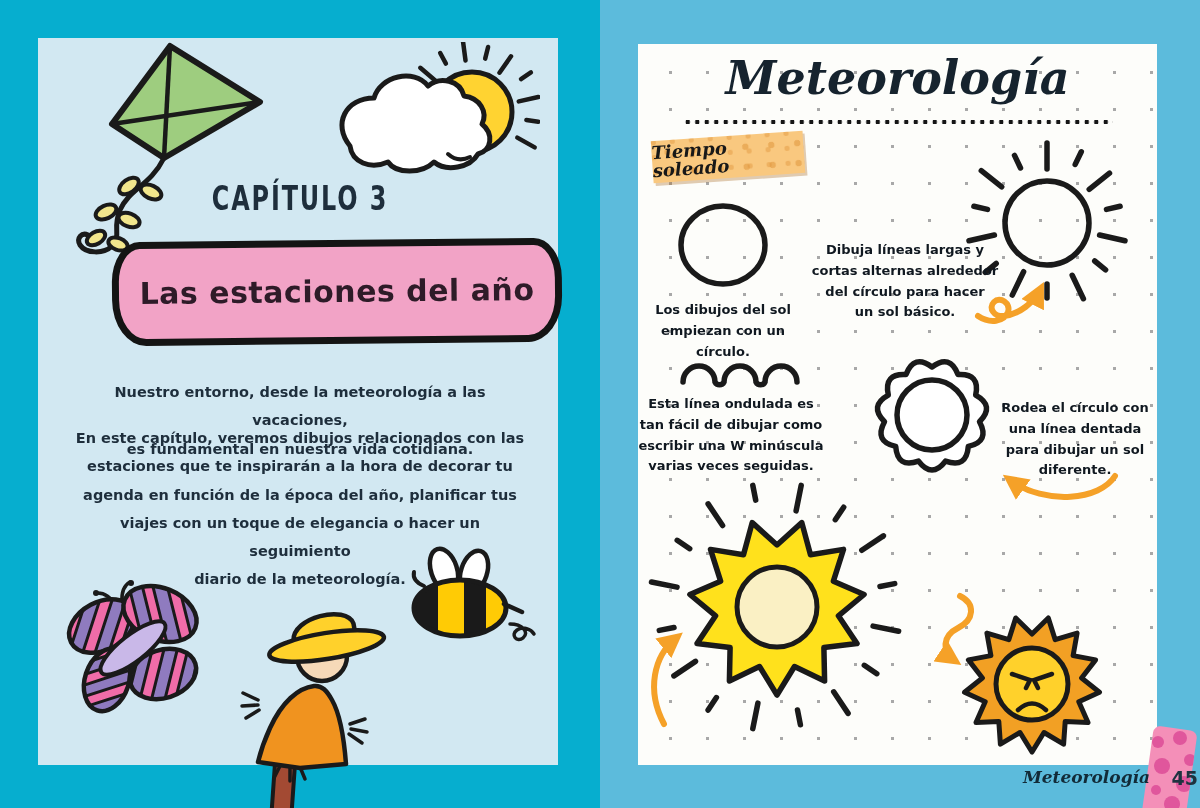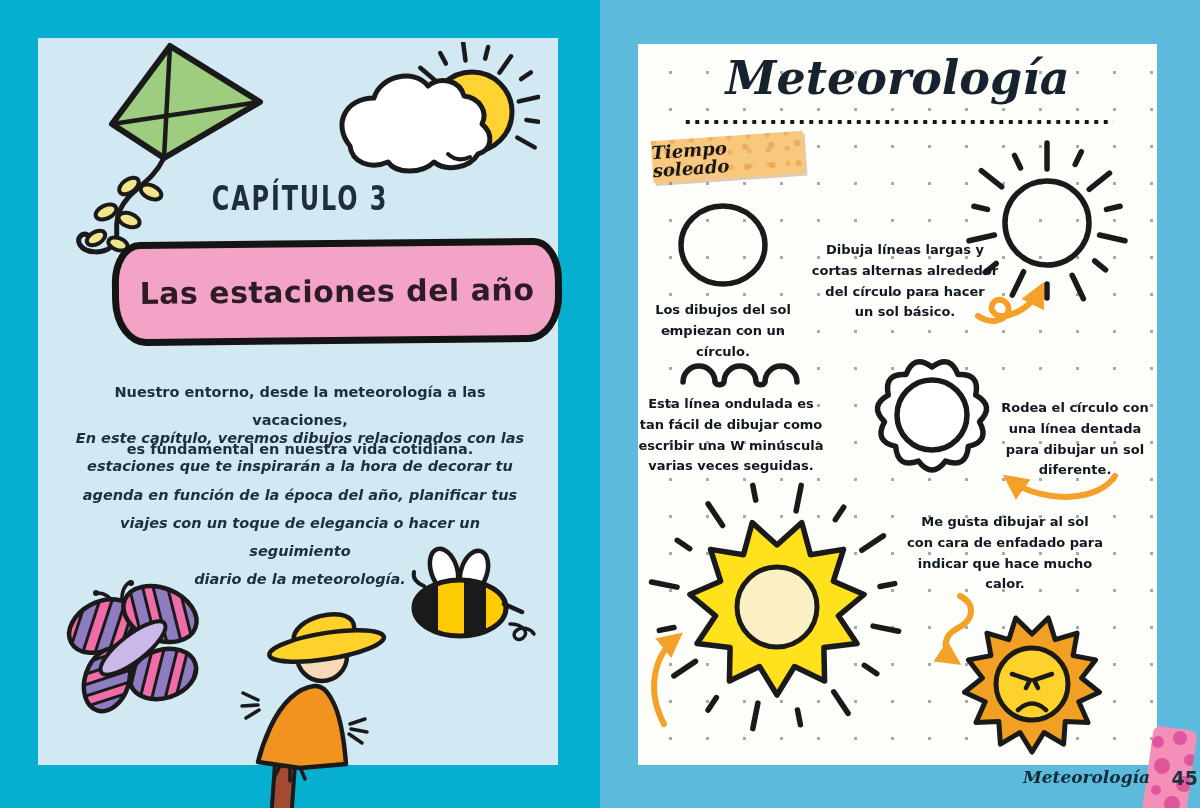--- a/index.html
+++ b/index.html
@@ -11,21 +11,21 @@
   .left-page{left:38px;top:38px;width:520px;height:727px;background:var(--left-page-bg,#D2E8F2);}
   .chapter-label{left:150px;top:184px;width:300px;text-align:center;
     font:700 26px/1.2 "DejaVu Sans",sans-serif;color:var(--text-dark,#20303E);
     letter-spacing:2px;transform:scale(.92,1.28);}
   .pink-banner{left:112px;top:240px;width:436px;height:90px;background:var(--banner-pink,#F2A3C6);
     border:7px solid #141414;border-radius:28px 28px 34px 34px/40px 40px 46px 46px;
     display:flex;align-items:center;justify-content:center;transform:rotate(-.6deg);}
   .pink-banner span{font:800 30px/1 "DejaVu Sans",sans-serif;color:#2E1B28;letter-spacing:.5px;}
   .para{left:70px;width:460px;text-align:center;white-space:pre-line;
     font:700 14.5px/1.95 "DejaVu Sans",sans-serif;color:var(--text-dark,#1E2E3C);}
-  .p1{top:346px;margin-top:32px;} .p2{top:424px;font-style:italic;}
+  .p1{top:346px;margin-top:32px;} .p2{top:424px;}
   
   .right-page{left:638px;top:44px;width:519px;height:721px;background:var(--right-page-bg,#FDFDFA);
     background-image:radial-gradient(circle,#a8a8a8 1.5px,transparent 1.9px);
     background-size:37px 37px;background-position:14px 10px;}
   .rp-title{position:absolute;left:0;top:8px;width:100%;text-align:center;
     font:700 italic 46px/1.15 "DejaVu Serif",serif;color:#16232e;}
   .rp-dotted{position:absolute;left:45px;top:74px;width:430px;height:8px;
     background-image:radial-gradient(circle,#151515 2.1px,transparent 2.5px);
     background-size:9.5px 8px;background-position:0 50%;background-repeat:repeat-x;}
   .orange-banner{position:absolute;left:14px;top:92px;width:152px;height:42px;
@@ -287,24 +287,20 @@
 empiezan con un
 círculo.</div>
     <div class="caption c3">Esta línea ondulada es
 tan fácil de dibujar como
 escribir una W minúscula
 varias veces seguidas.</div>
     <div class="caption c4">Rodea el círculo con
 una línea dentada
 para dibujar un sol
 diferente.</div>
-    <div class="caption c5">Me gusta dibujar al sol
-con cara de enfadado para
-indicar que hace mucho
-calor.</div>
   </div>
 
   <div class="abs footer-label">Meteorología</div>
   <svg class="abs tab" width="60" height="86" viewBox="0 0 60 86">
     <defs>
         <clipPath id="tabclip">
           <rect x="8" y="6" width="44" height="92" rx="7" transform="rotate(8 30 48)"></rect>
         </clipPath>
       </defs>
     <rect x="8" y="6" width="44" height="92" rx="7" transform="rotate(8 30 48)" fill="#F48FB8"></rect>

